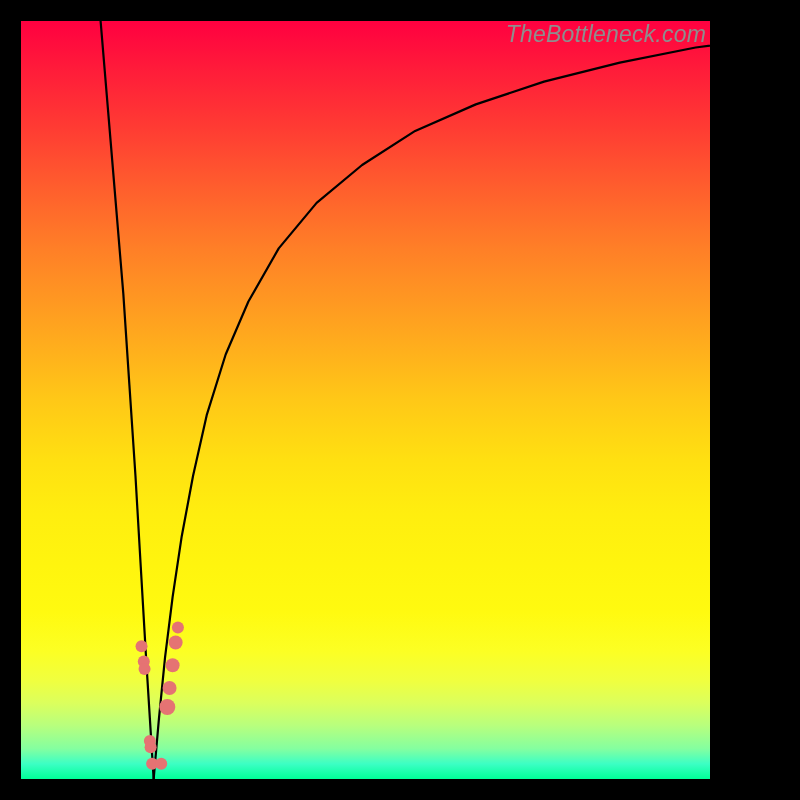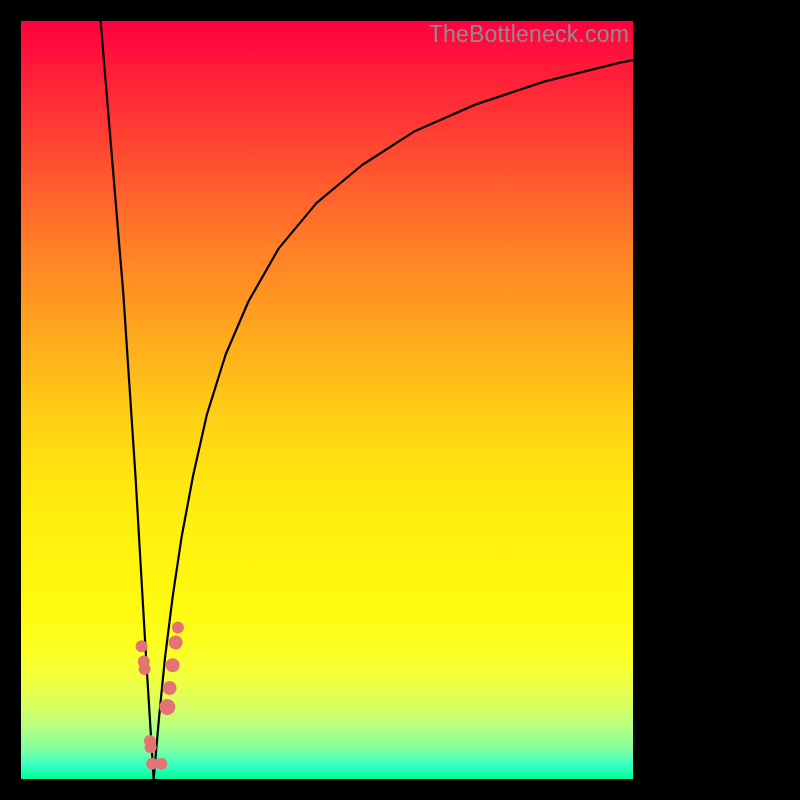--- a/index.html
+++ b/index.html
@@ -15,23 +15,24 @@
     left: 0;
     top: 0;
     width: 800px;
     height: 800px;
     background: #000;
   }
   .plot {
     position: absolute;
     left: 21px;
     top: 21px;
-    width: 612px;
+    width: 689px;
     height: 758px;
     overflow: hidden;
+    font-style: italic;
   }
   .gradient {
     position: absolute;
     left: 0;
     top: 0;
     width: 100%;
     height: 100%;
     background: linear-gradient(
       to bottom,
       #ff0040 0%,

